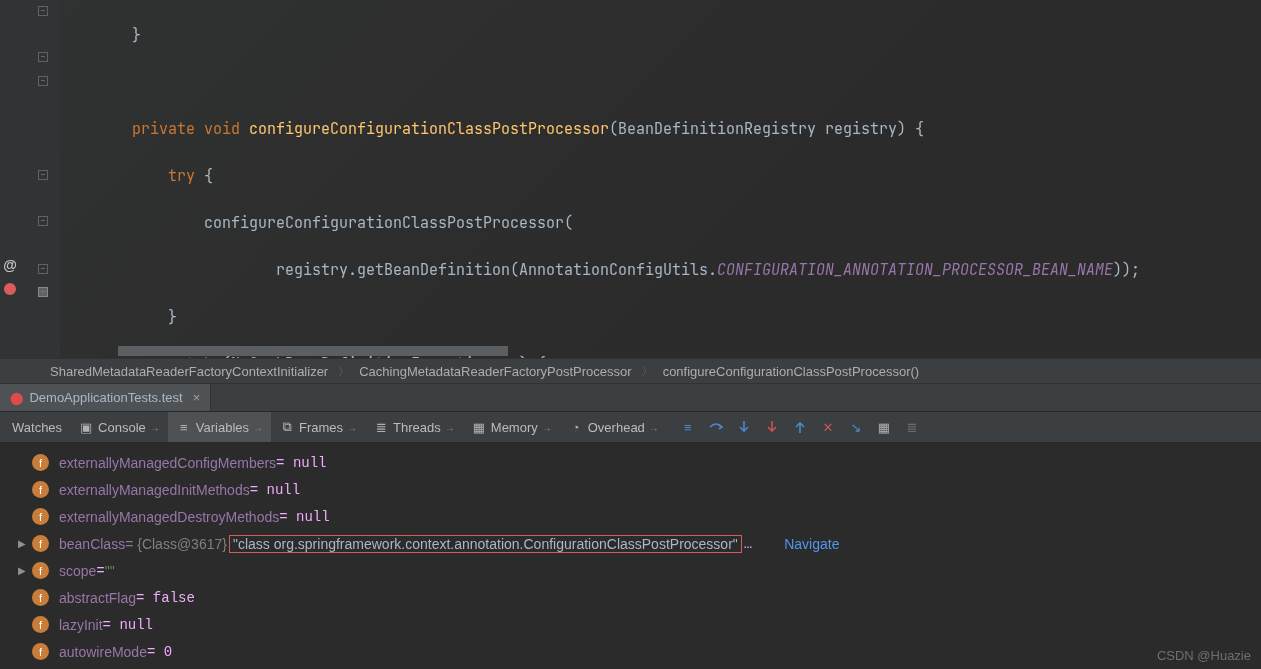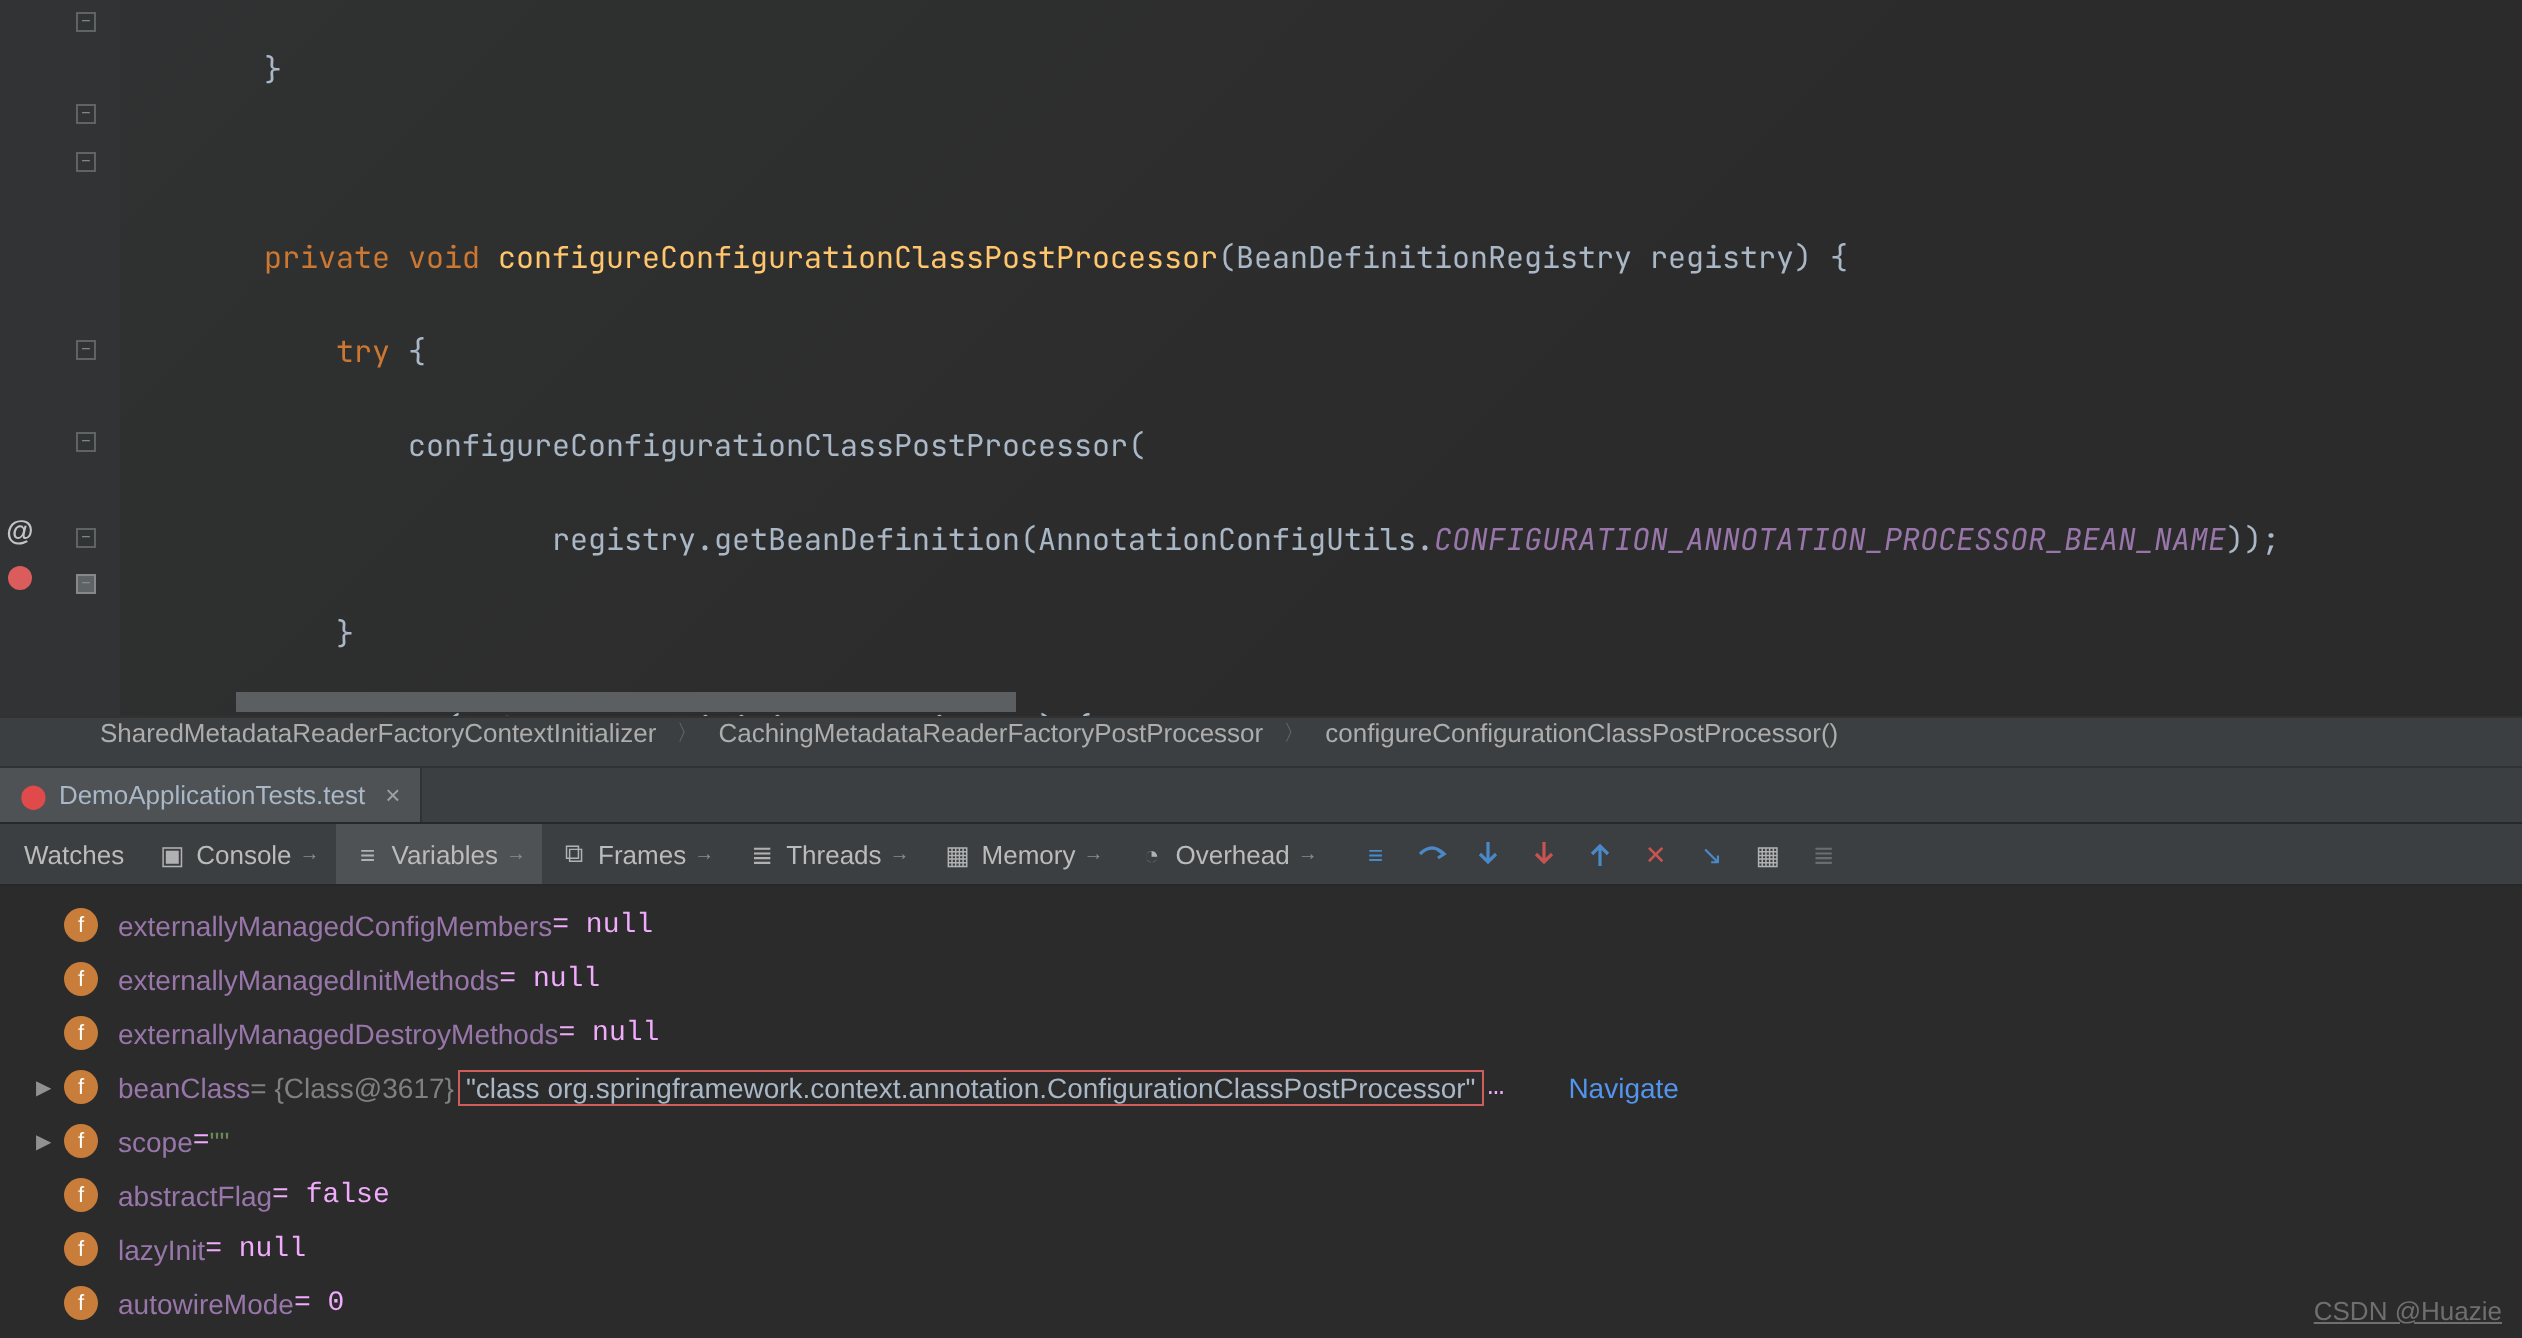--- a/index.html
+++ b/index.html
@@ -65,21 +65,21 @@
     background: #5c5f61;
     border-radius: 0;
     margin-left: 58px;
   }
 
   .breadcrumb {
     height: 26px;
     background: #3c3f41;
     border-top: 1px solid #323232;
     border-bottom: 1px solid #323232;
-    display: flex; 
+    display: flex; align-items: center;
     padding-left: 50px;
     font-size: 13px;
     color: #adadad;
   }
   .breadcrumb .sep { color: #6e6e6e; margin: 0 10px; font-size: 11px; }
 
   .run-tab-bar {
     height: 28px;
     background: #3c3f41;
     display: flex; align-items: center;
@@ -145,21 +145,20 @@
   .highlight-box {
     border: 1px solid #d05c5c;
     padding: 0 3px;
     margin: 0 2px;
   }
   .watermark {
     position: absolute;
     right: 10px; bottom: 6px;
     color: #6f6f6f;
     font-size: 13px;
-    text-decoration: underline;
   }
   svg { display: block; }
 </style>
 </head>
 <body>
 
 <div class="editor-container">
   <div class="gutter">
     <div class="fold-marker" style="top:6px">−</div>
     <div class="fold-marker" style="top:52px">−</div>

